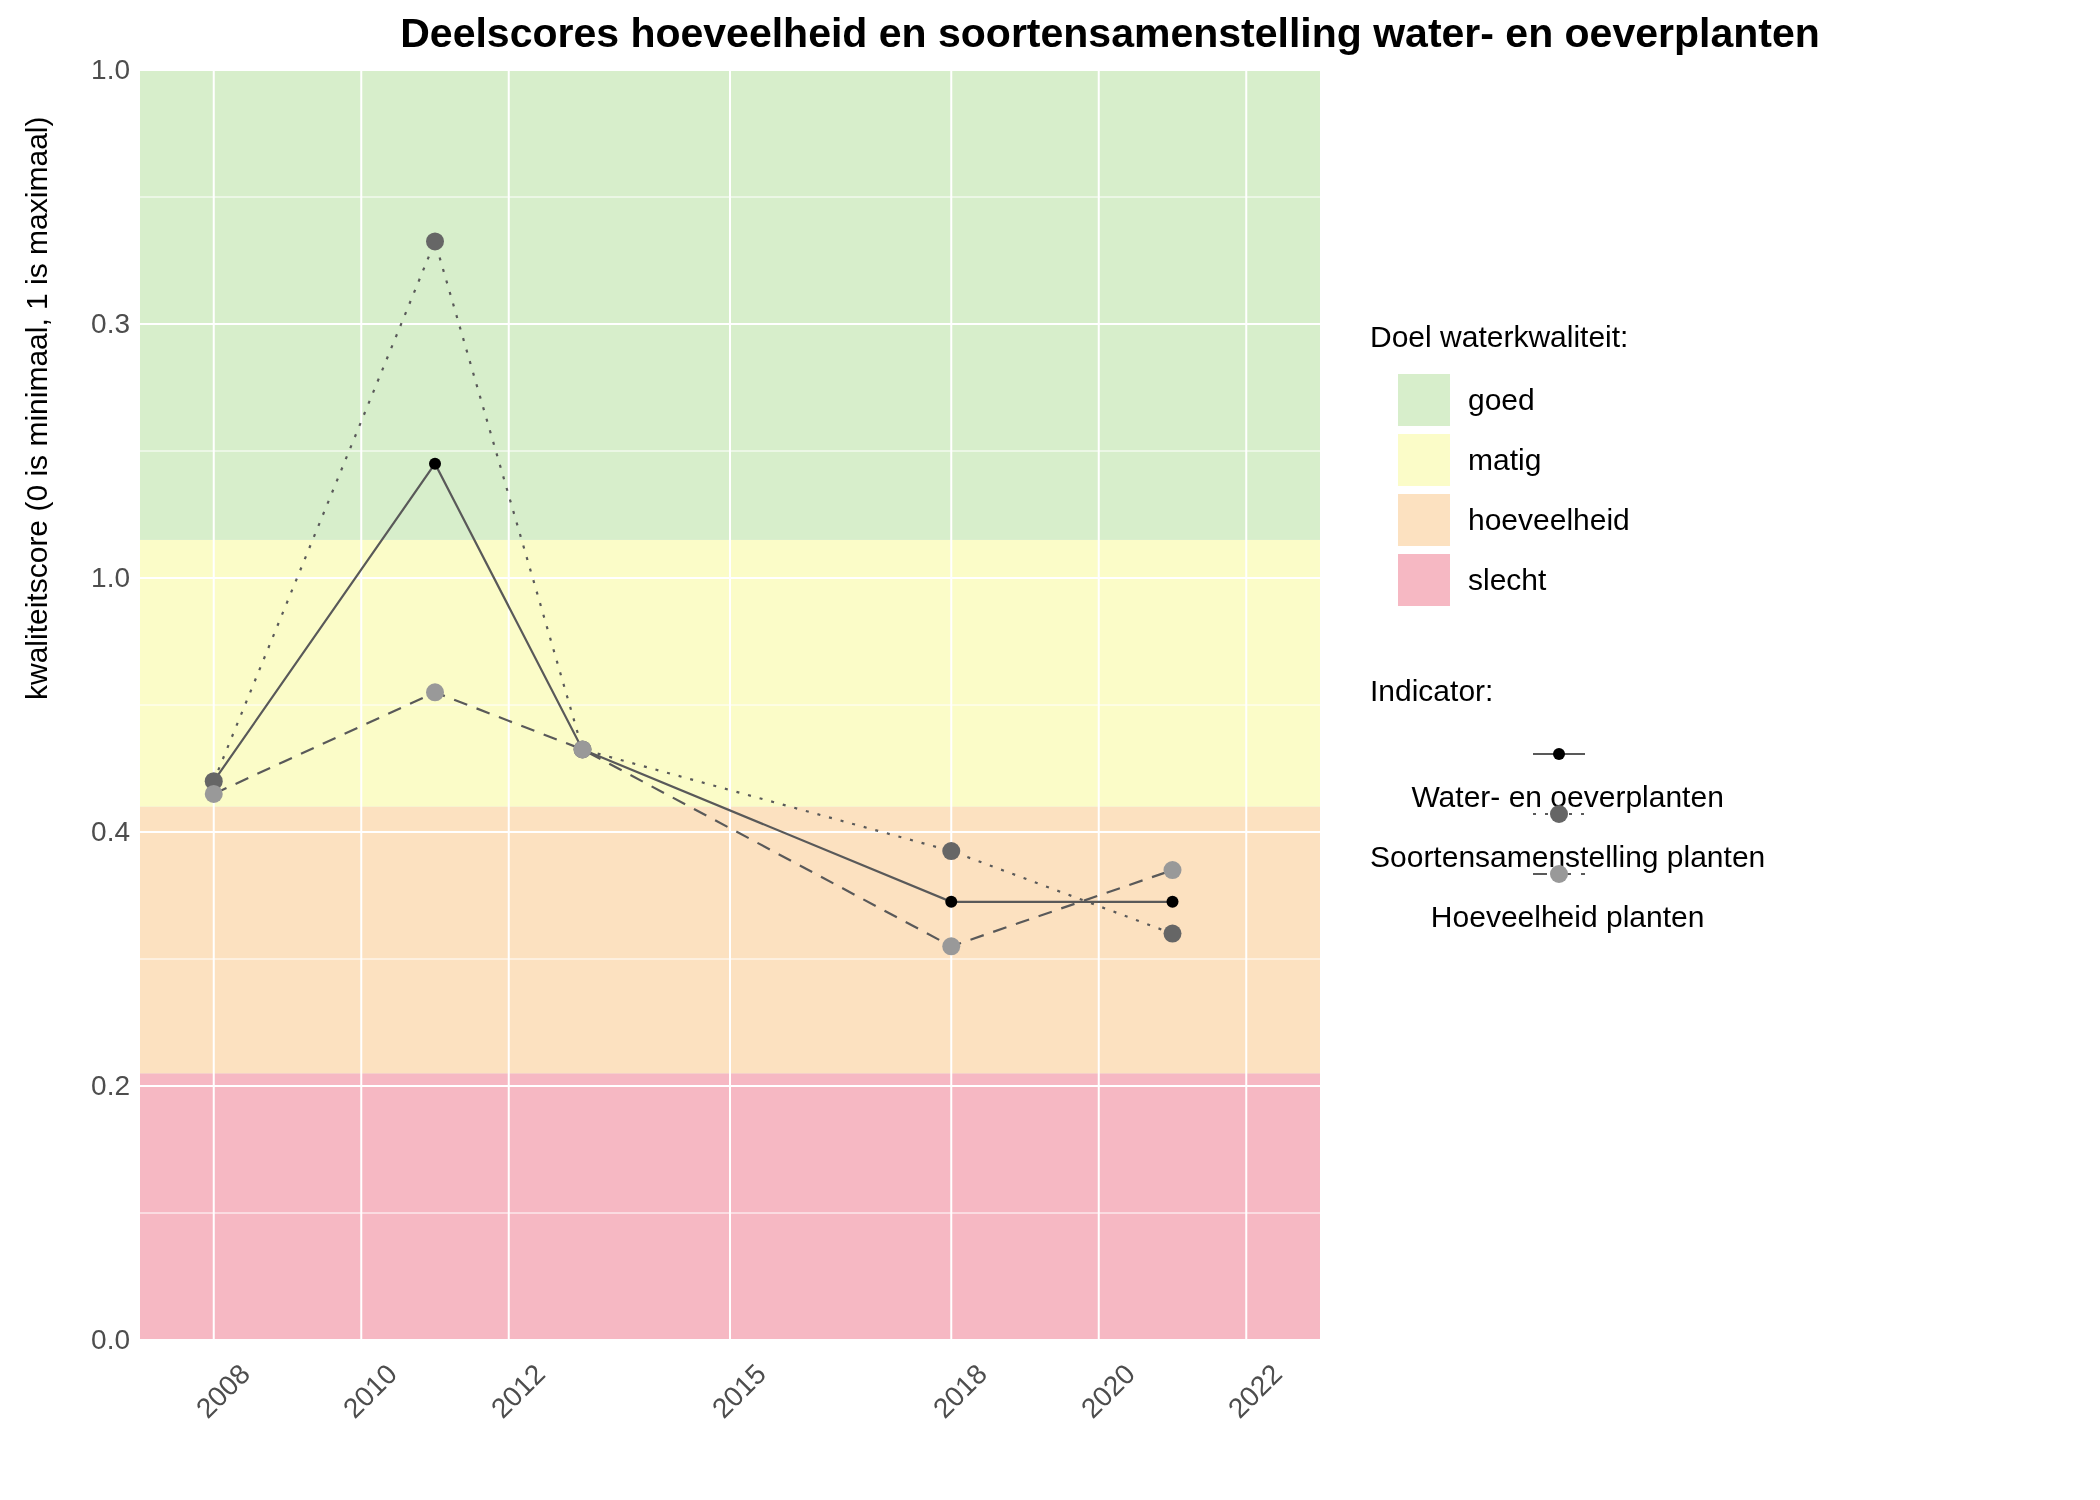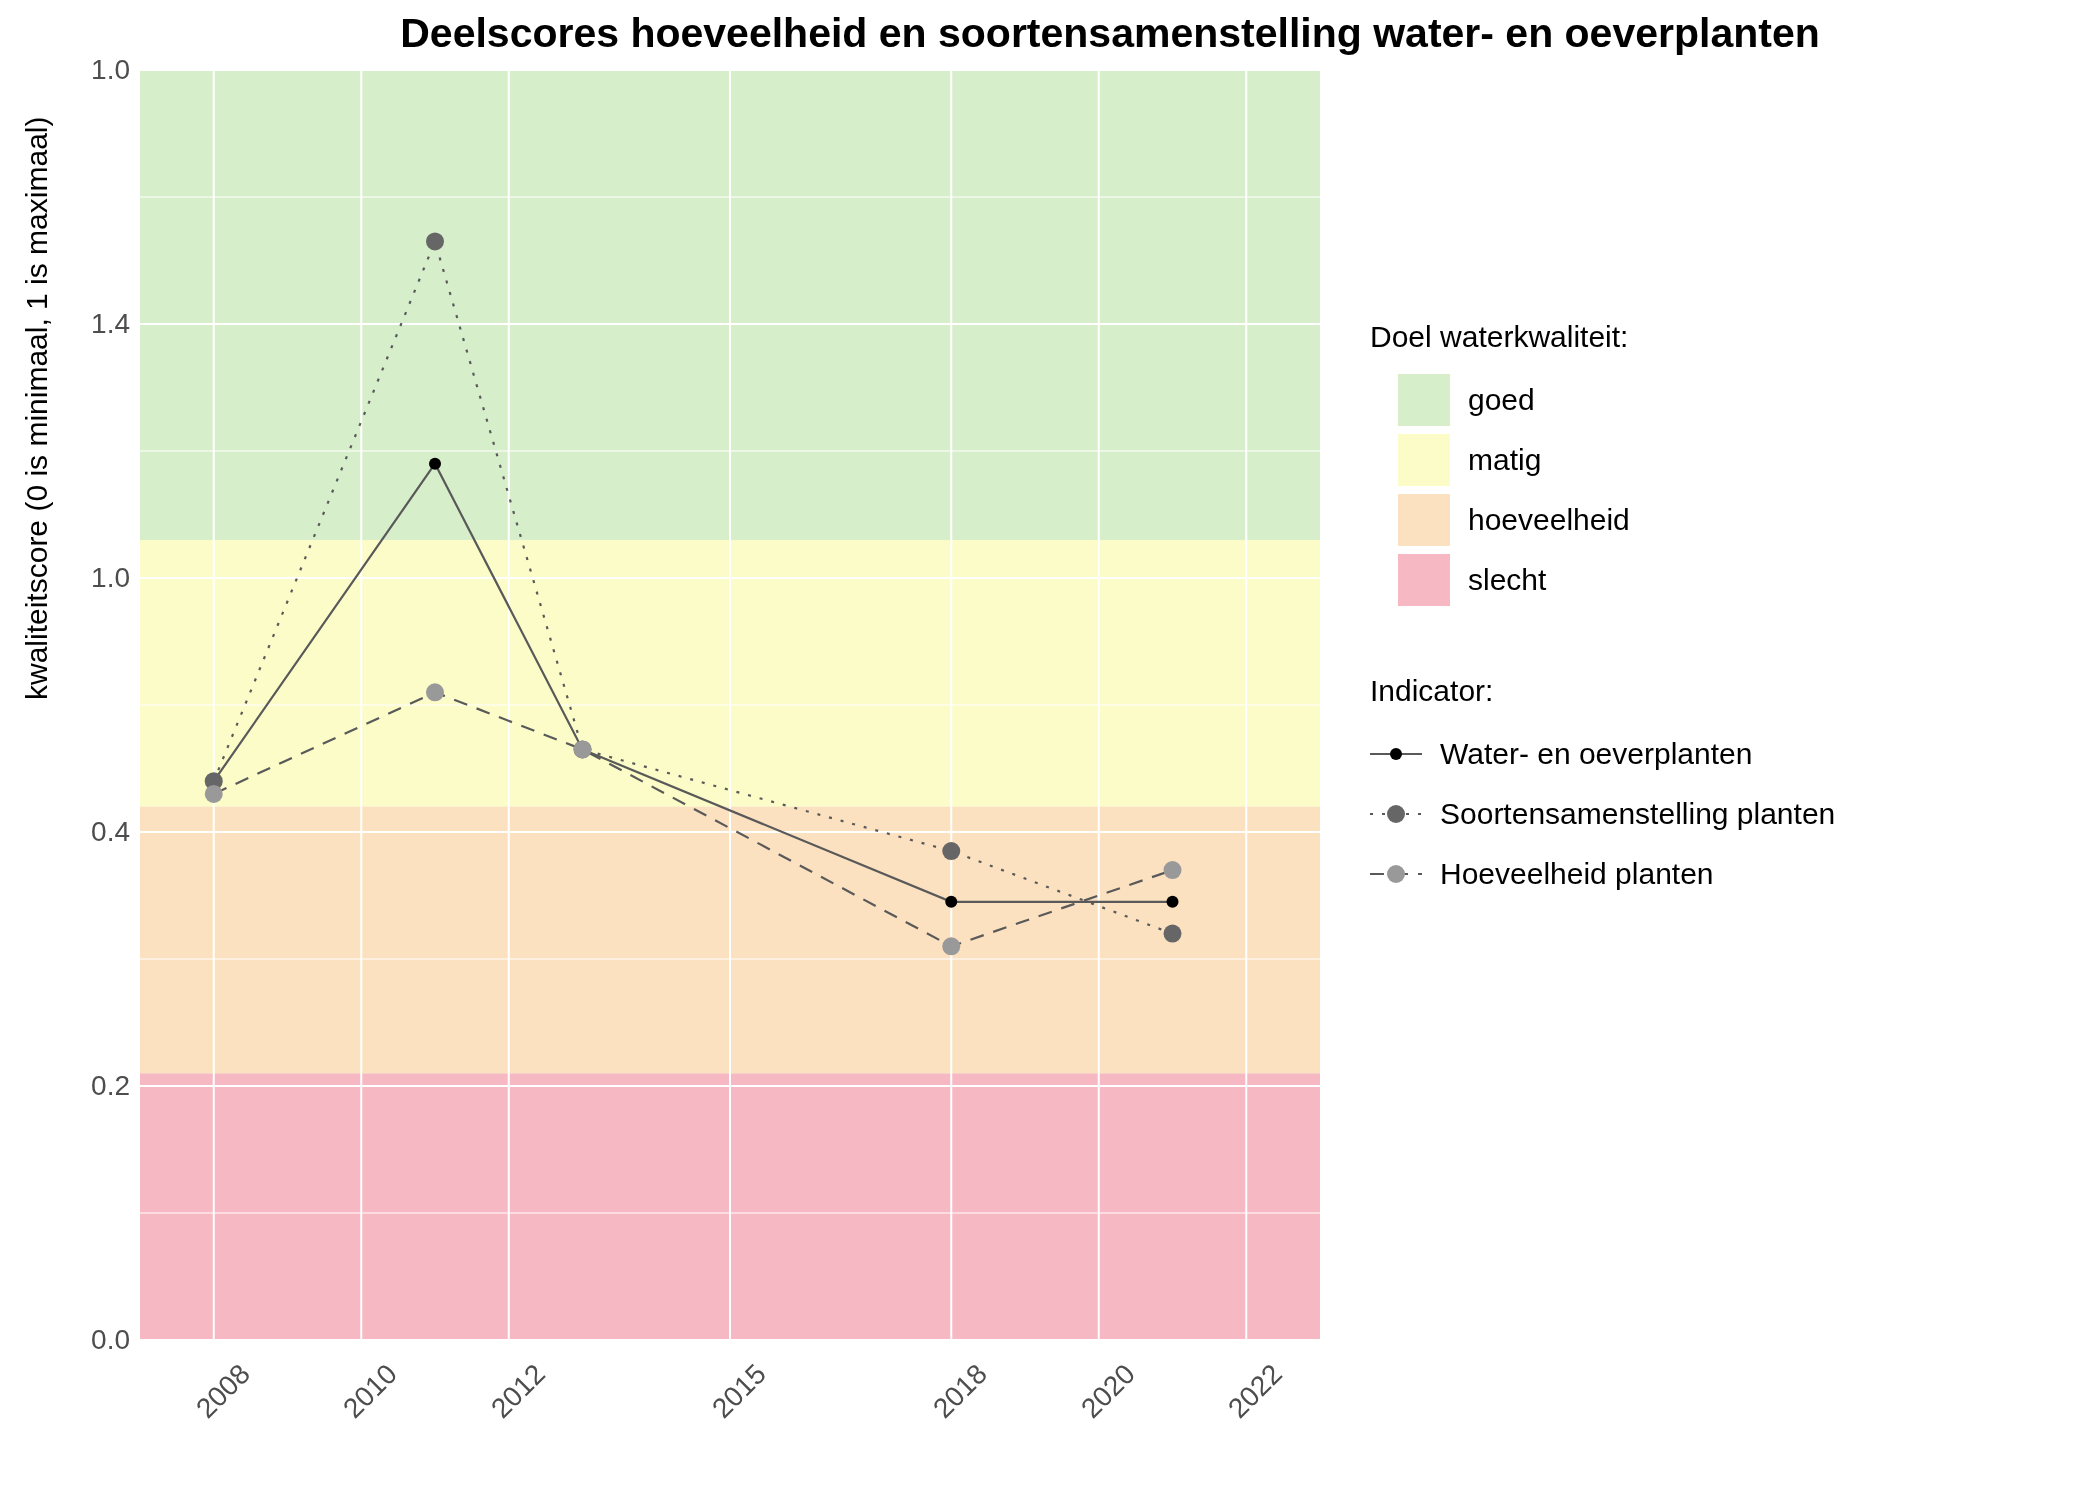--- a/index.html
+++ b/index.html
@@ -94,20 +94,21 @@
   .legend-swatch {
     width: 52px;
     height: 52px;
     margin-right: 18px;
   }
   .legend-line-item {
     display: flex;
     align-items: center;
     margin-bottom: 8px;
     height: 52px;
+    flex-direction: column;
   }
   .legend-line-swatch {
     width: 52px;
     height: 52px;
     margin-right: 18px;
     position: relative;
     display: flex;
     align-items: center;
     justify-content: center;
   }
@@ -178,21 +179,21 @@
         <line x1="958.75" x2="958.75" y1="1270" y2="1276" stroke="#333" stroke-width="2"></line>
         <line x1="1106.25" x2="1106.25" y1="1270" y2="1276" stroke="#333" stroke-width="2"></line>
       </svg>
   </div>
 
   <div id="y-ticks">
       <div class="y-tick-label" style="top: 1340px;">0.0</div>
       <div class="y-tick-label" style="top: 1086px;">0.2</div>
       <div class="y-tick-label" style="top: 832px;">0.4</div>
       <div class="y-tick-label" style="top: 578px;">1.0</div>
-      <div class="y-tick-label" style="top: 324px;">1.4</div>
+      <div class="y-tick-label" style="top: 324px;">0.3</div>
       <div class="y-tick-label" style="top: 70px;">1.0</div>
     </div>
   <div id="x-ticks">
       <div class="x-tick-label" style="left: 153.75px; width: 80px;">2008</div>
       <div class="x-tick-label" style="left: 301.25px; width: 80px;">2010</div>
       <div class="x-tick-label" style="left: 448.75px; width: 80px;">2012</div>
       <div class="x-tick-label" style="left: 670px; width: 80px;">2015</div>
       <div class="x-tick-label" style="left: 891.25px; width: 80px;">2018</div>
       <div class="x-tick-label" style="left: 1038.75px; width: 80px;">2020</div>
       <div class="x-tick-label" style="left: 1186.25px; width: 80px;">2022</div>

